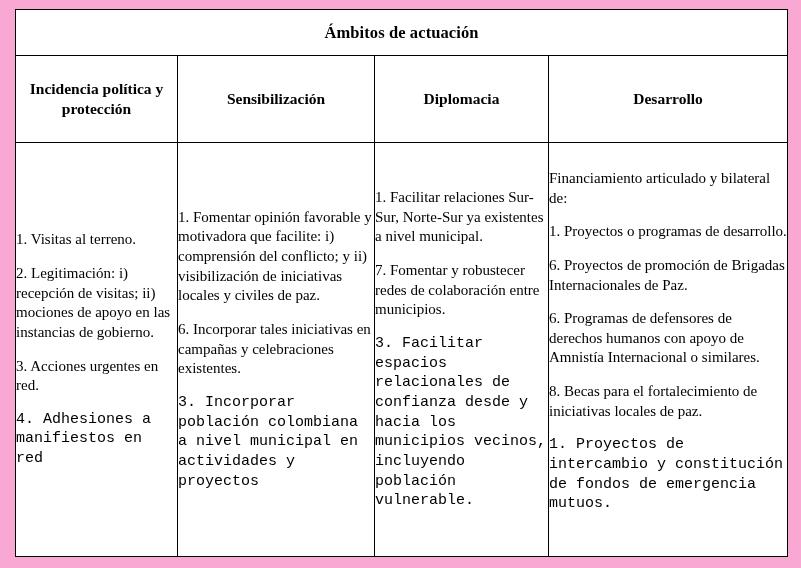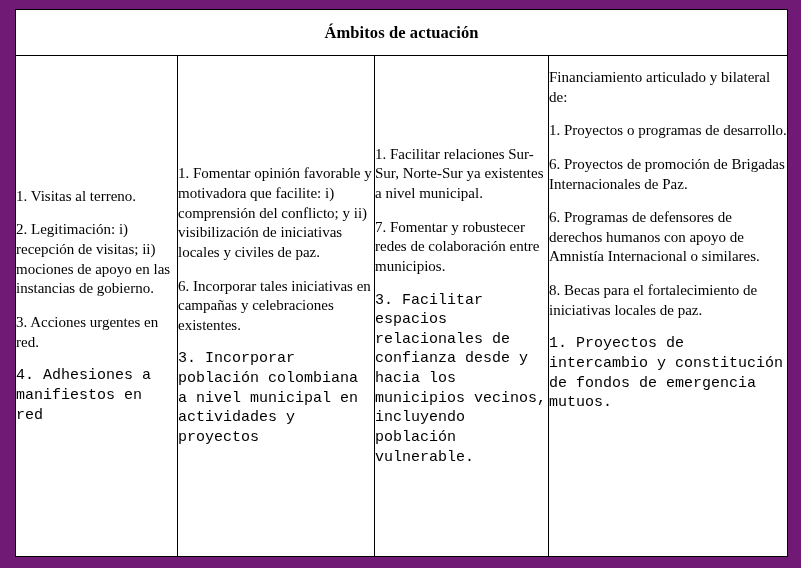--- a/index.html
+++ b/index.html
@@ -12,21 +12,21 @@
     height: 568px;
     font-family: "Liberation Serif", "DejaVu Serif", serif;
     color: #000000;
     overflow: hidden;
   }
 
   .sheet {
     position: relative;
     width: 801px;
     height: 568px;
-    background: #701a75;
+    background: #f9a8d4;
   }
 
   table.matrix {
     position: absolute;
     left: 15px;
     top: 9px;
     width: 772px;
     height: 548px;
     border-collapse: collapse;
     table-layout: fixed;
@@ -64,21 +64,21 @@
 
   
   .body-cell {
     vertical-align: middle;
     font-size: 15px;
     line-height: 1.31;
     padding: 6px 11px 6px 11px;
   }
   .body-cell.align-top {
     vertical-align: top;
-    padding-top: 12px;
+    padding-top: 26px;
   }
 
   .para {
     margin: 0 0 14px 0;
   }
   .para:last-child {
     margin-bottom: 0;
     font-family: Liberation Mono, monospace;
   }
 
@@ -100,20 +100,26 @@
       <col class="c3">
       <col class="c4">
     </colgroup>
 
     <tbody>
 
       <tr>
         <td class="title-cell" colspan="4">Ámbitos de actuación</td>
       </tr>
 
+      <tr>
+        <td class="col-head">Incidencia política y protección</td>
+        <td class="col-head">Sensibilización</td>
+        <td class="col-head">Diplomacia</td>
+        <td class="col-head">Desarrollo</td>
+      </tr>
 
       <tr>
 
         <td class="body-cell">
           <p class="para">1. Visitas al terreno.</p>
           <p class="para">2. Legitimación: i) recepción de visitas; ii) mociones de apoyo en las instancias de gobierno.</p>
           <p class="para">3. Acciones urgentes en red.</p>
           <p class="para">4. Adhesiones a manifiestos en red</p>
         </td>
 

